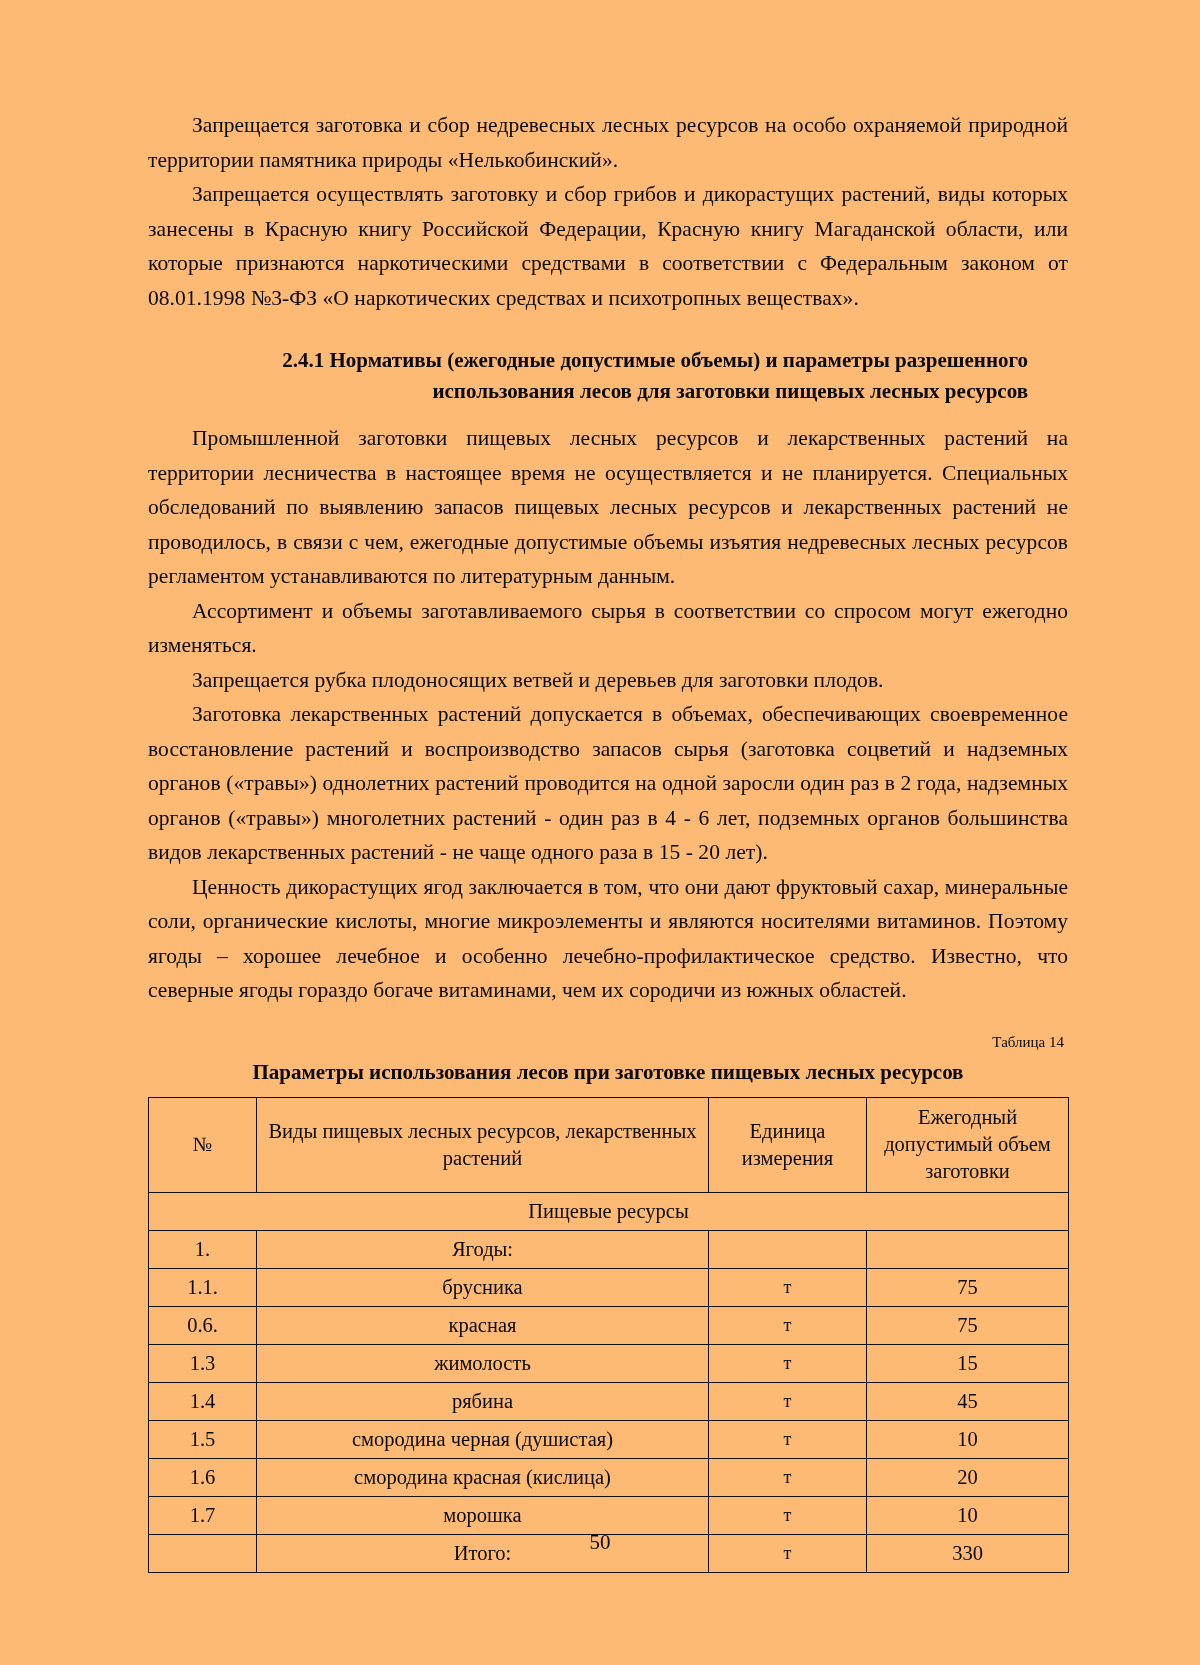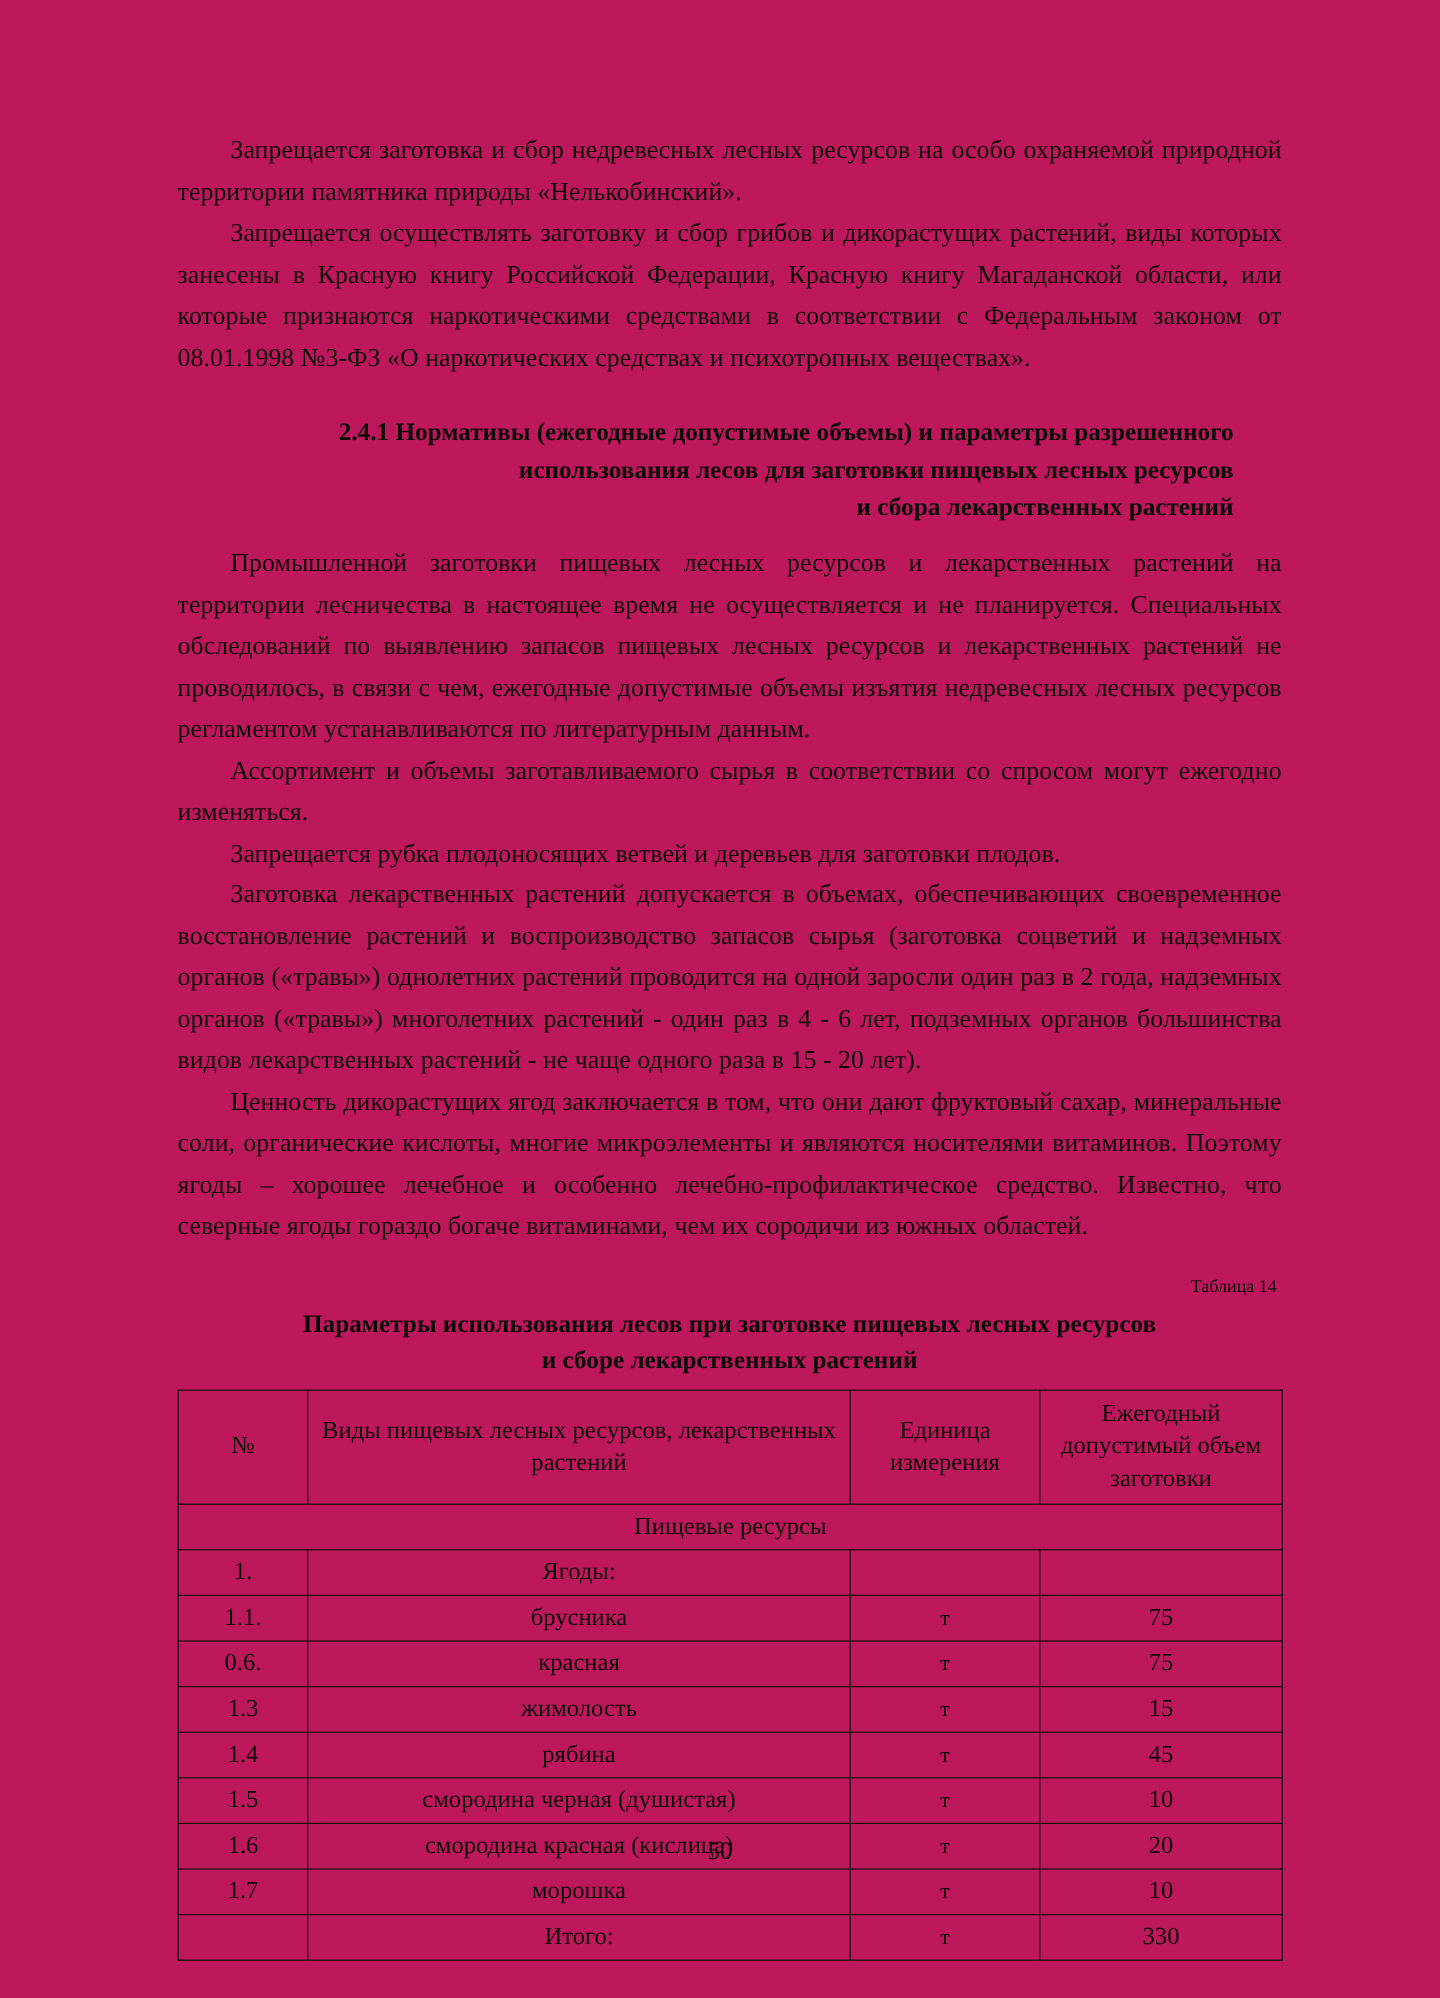--- a/index.html
+++ b/index.html
@@ -6,21 +6,21 @@
   html, body {
     margin: 0;
     padding: 0;
     background: #ffffff;
   }
   .page {
     position: relative;
     width: 1200px;
     height: 1665px;
     margin: 0 auto;
-    background: #be185d;
+    background: #fdba74;
     font-family: "Liberation Serif", "DejaVu Serif", serif;
     color: #0a0a0a;
     box-sizing: border-box;
     overflow: hidden;
   }
   .content {
     position: absolute;
     left: 148px;
     top: 108px;
     width: 920px;
@@ -106,35 +106,33 @@
 
 <div class="page">
   <div class="content">
 
     <p class="body-par">Запрещается заготовка и сбор недревесных лесных ресурсов на особо охраняемой природной территории памятника природы «Нелькобинский».</p>
     <p class="body-par">Запрещается осуществлять заготовку и сбор грибов и дикорастущих растений, виды которых занесены в Красную книгу Российской Федерации, Красную книгу Магаданской области, или которые признаются наркотическими средствами в соответствии с Федеральным законом от 08.01.1998 №3-ФЗ «О наркотических средствах и психотропных веществах».</p>
 
     <div class="heading">
       <div>2.4.1 Нормативы (ежегодные допустимые объемы) и параметры разрешенного</div>
       <div>использования лесов для заготовки пищевых лесных ресурсов</div>
-      <div>и сбора лекарственных растений</div>
     </div>
     <div class="gap-after-heading"></div>
 
     <p class="body-par">Промышленной заготовки пищевых лесных ресурсов и лекарственных растений на территории лесничества в настоящее время не осуществляется и не планируется. Специальных обследований по выявлению запасов пищевых лесных ресурсов и лекарственных растений не проводилось, в связи с чем, ежегодные допустимые объемы изъятия недревесных лесных ресурсов регламентом устанавливаются по литературным данным.</p>
     <p class="body-par">Ассортимент и объемы заготавливаемого сырья в соответствии со спросом могут ежегодно изменяться.</p>
     <p class="body-par">Запрещается рубка плодоносящих ветвей и деревьев для заготовки плодов.</p>
     <p class="body-par">Заготовка лекарственных растений допускается в объемах, обеспечивающих своевременное восстановление растений и воспроизводство запасов сырья (заготовка соцветий и надземных органов («травы») однолетних растений проводится на одной заросли один раз в 2 года, надземных органов («травы») многолетних растений - один раз в 4 - 6 лет, подземных органов большинства видов лекарственных растений - не чаще одного раза в 15 - 20 лет).</p>
     <p class="body-par">Ценность дикорастущих ягод заключается в том, что они дают фруктовый сахар, минеральные соли, органические кислоты, многие микроэлементы и являются носителями витаминов. Поэтому ягоды – хорошее лечебное и особенно лечебно-профилактическое средство. Известно, что северные ягоды гораздо богаче витаминами, чем их сородичи из южных областей.</p>
 
     <div class="tablenum">Таблица 14</div>
 
     <div class="tabletitle">
       <div>Параметры использования лесов при заготовке пищевых лесных ресурсов</div>
-      <div>и сборе лекарственных растений</div>
     </div>
 
     <table class="params">
       <colgroup>
         <col class="c-num">
           <col class="c-name">
           <col class="c-unit">
           <col class="c-vol">
       </colgroup>
       <thead>

